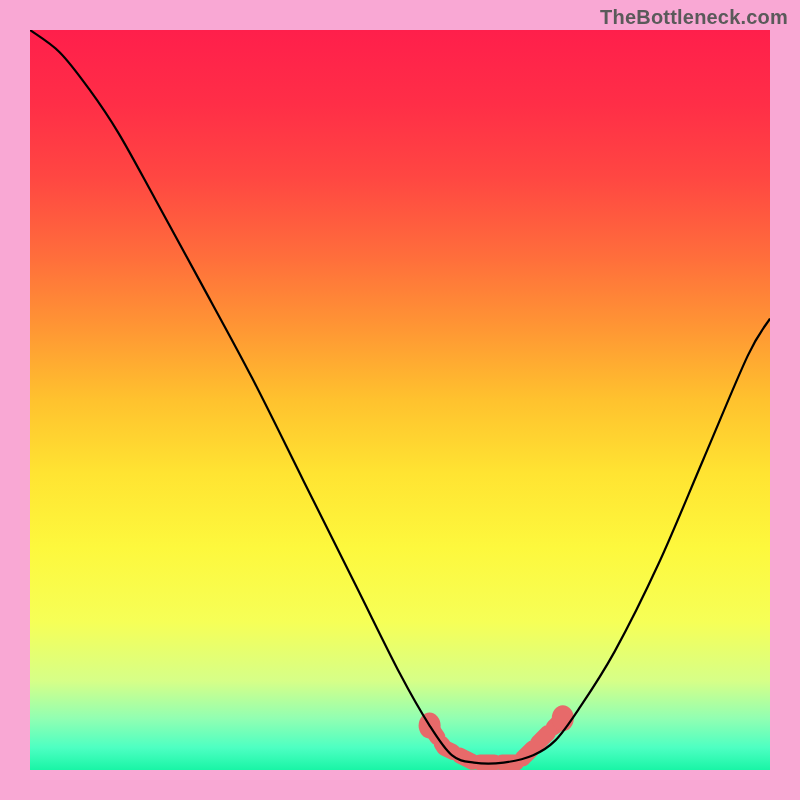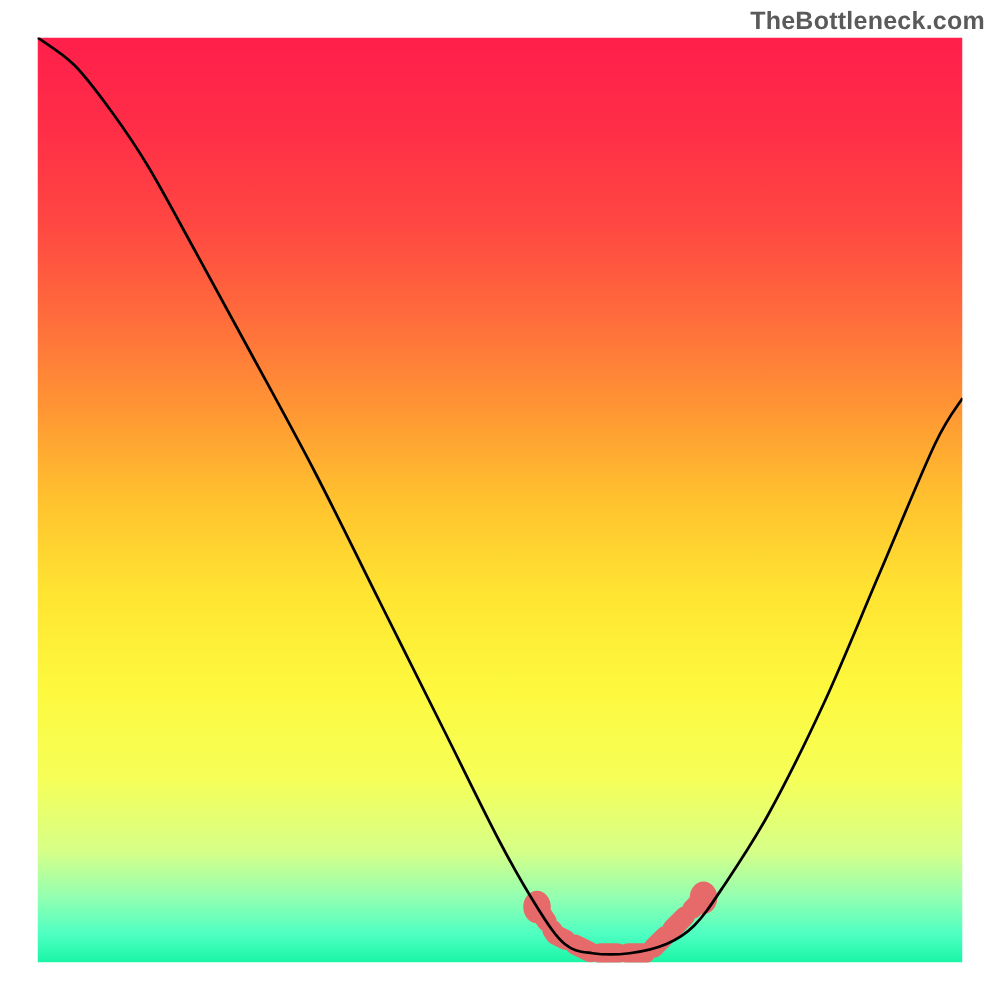--- a/index.html
+++ b/index.html
@@ -1,21 +1,21 @@
 <!DOCTYPE html>
 <html><head>
 <meta charset="utf-8">
 <style>
   * { margin: 0; padding: 0; box-sizing: border-box; }
   html, body { width: 800px; height: 800px; background: #000; overflow: hidden; }
   .frame {
     position: relative;
     width: 800px;
     height: 800px;
-    background: #ffffff;
+    background: #f9a8d4;
   }
   .plot-area {
     position: absolute;
     left: 30px;
     top: 30px;
     width: 740px;
     height: 740px;
   }
   .watermark {
     position: absolute;

